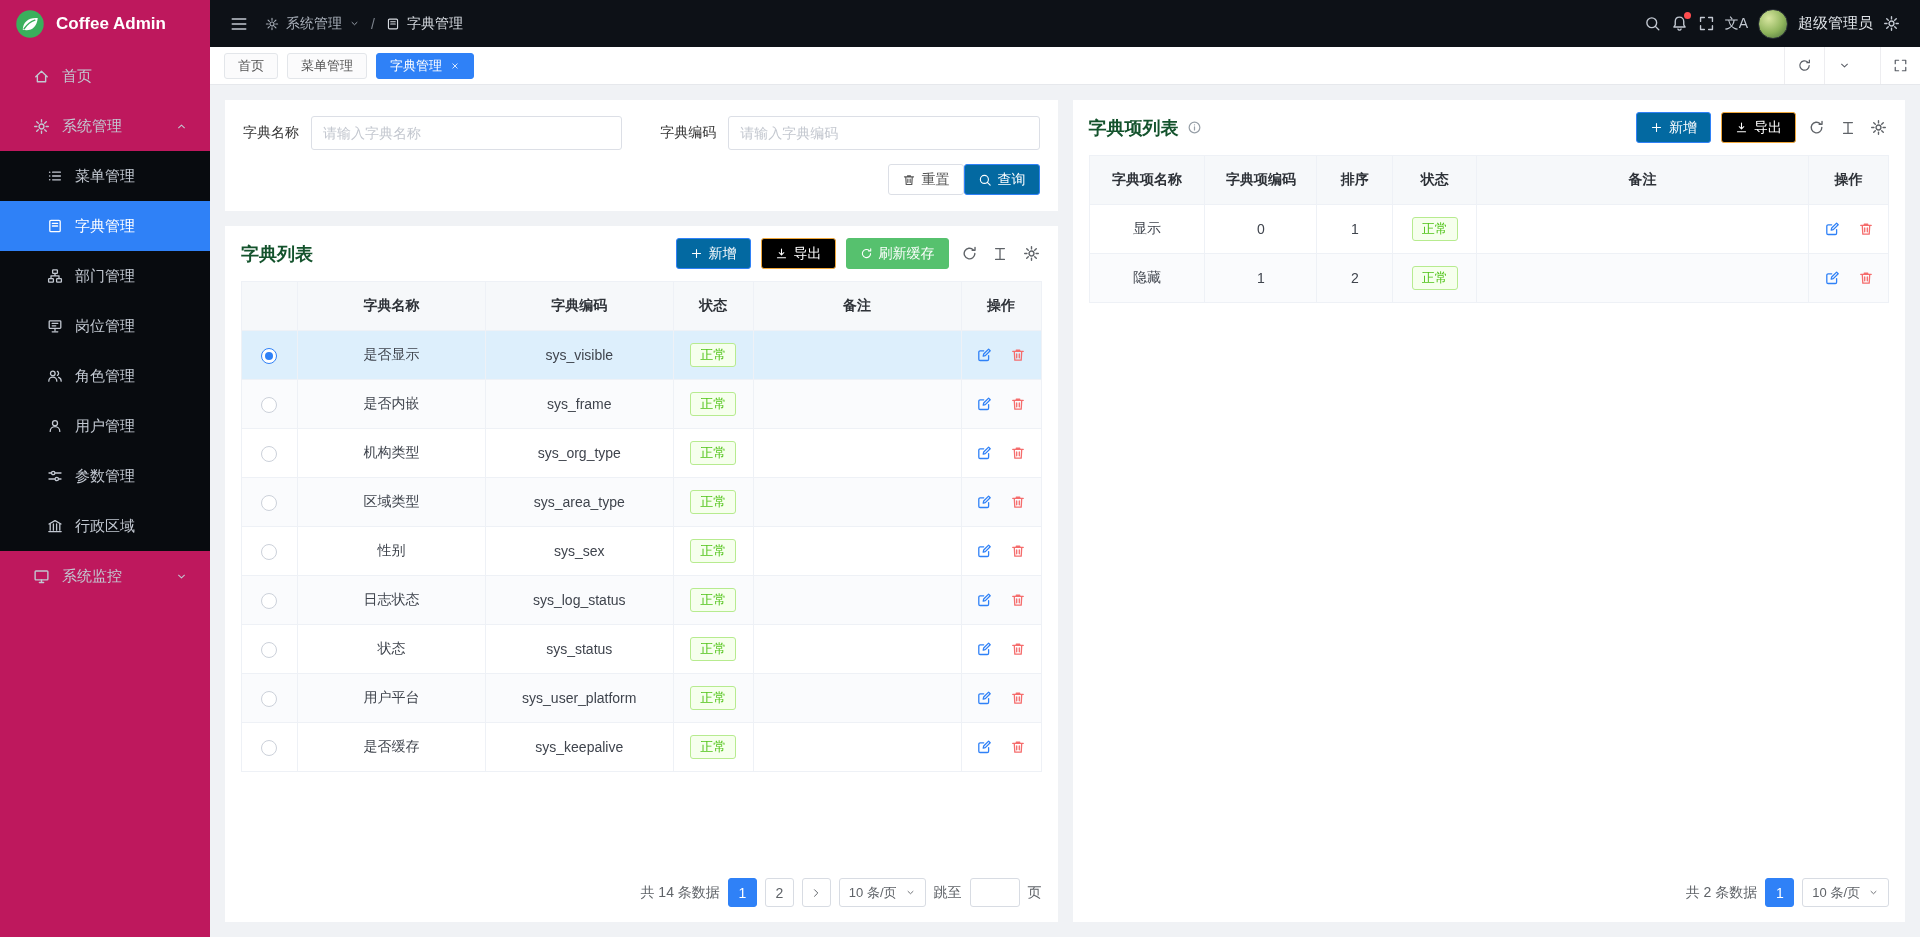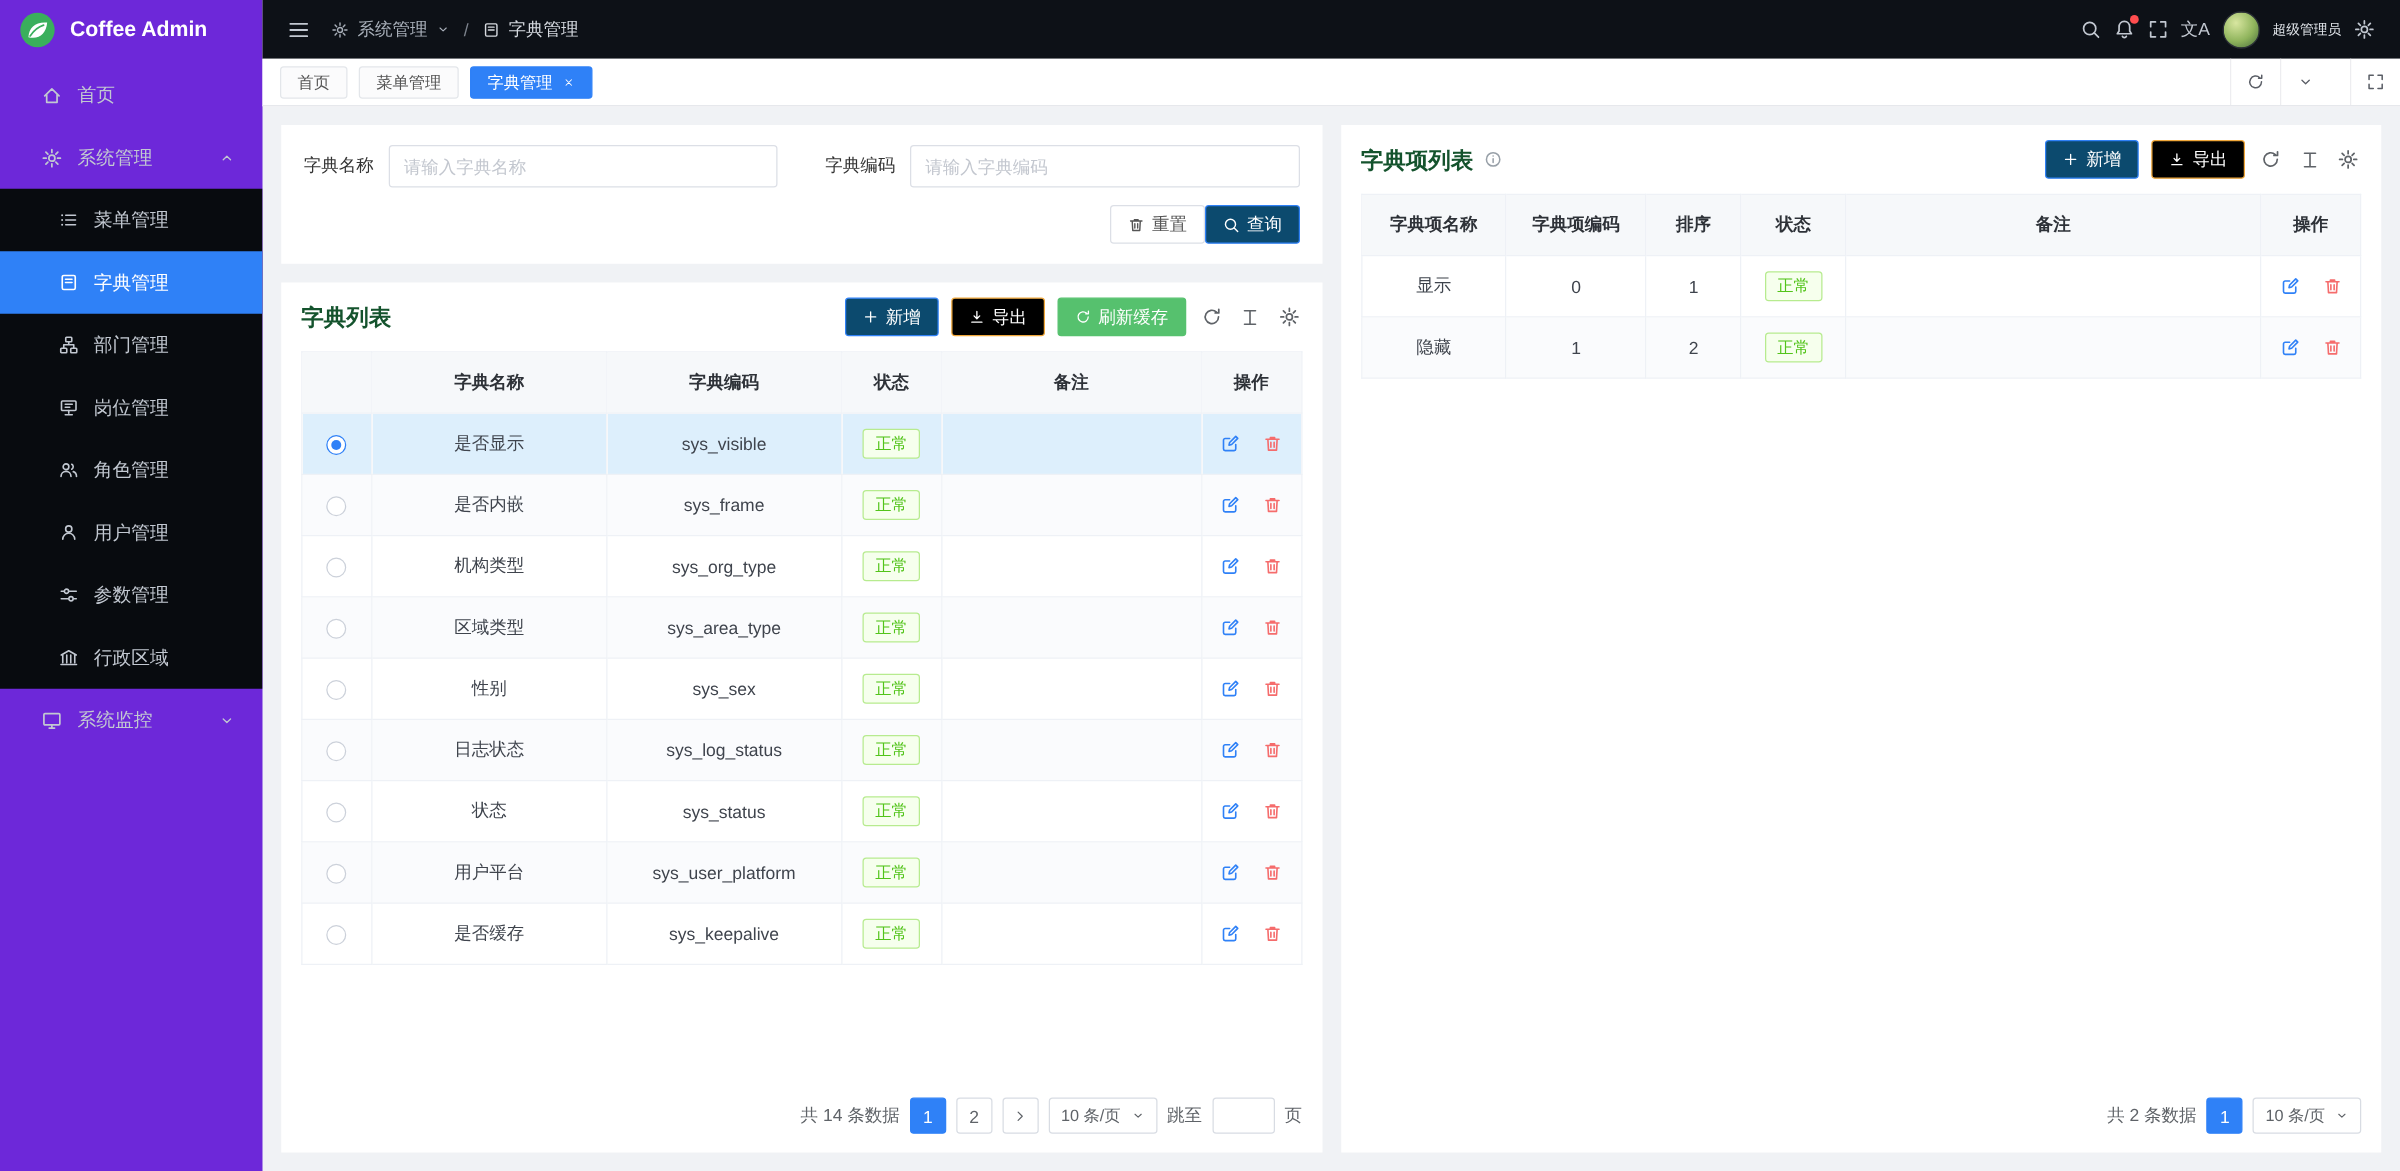--- a/index.html
+++ b/index.html
@@ -2,21 +2,21 @@
 <html><head>
 <meta charset="utf-8">
 <style>
   *{margin:0;padding:0;box-sizing:border-box}
   html,body{width:1920px;height:937px}
   body{overflow:hidden;font-family:"Liberation Sans","DejaVu Sans",sans-serif;font-size:14px;color:#333;background:#f0f2f5}
   .app{display:flex;width:100%;height:100%}
   .si{fill:none;stroke:currentColor;stroke-width:1.3;stroke-linecap:round;stroke-linejoin:round;display:block}
 
   
-  .sidebar{width:210px;flex:0 0 210px;background:#6d28d9;display:flex;flex-direction:column;overflow:hidden}
+  .sidebar{width:210px;flex:0 0 210px;background:#be185d;display:flex;flex-direction:column;overflow:hidden}
   .logo{height:47px;display:flex;align-items:center;gap:11px;padding:0 15px;cursor:pointer;flex:0 0 47px}
   .logo-text{color:#fff;font-size:17px;font-weight:bold;white-space:nowrap}
   .nav{flex:1;padding-top:4px}
   .nav-item{height:50px;display:flex;align-items:center;gap:12px;padding:0 22px 0 33px;color:#c2c8d1;font-size:15px;cursor:pointer;white-space:nowrap}
   .nav-item svg{flex:0 0 auto}
   .nav-item .chev{margin-left:auto}
   .submenu{background:#080b0f}
   .submenu .nav-item{padding-left:47px}
   .nav-item.active{background:#2f81f7;color:#fff}
 
@@ -26,21 +26,21 @@
   .tb-btn{display:flex;align-items:center;cursor:pointer}
   .breadcrumb{display:flex;align-items:center;gap:11px;font-size:14px;color:#a9b0ba}
   .crumb{display:flex;align-items:center;gap:7px;cursor:pointer}
   .crumb.current{color:#d6dae0}
   .crumb-sep{color:#7d848e}
   .tb-right{margin-left:auto;display:flex;align-items:center;gap:10px}
   .bell-wrap{position:relative;display:flex}
   .bell-dot{position:absolute;top:-3px;right:-3px;width:7px;height:7px;border-radius:50%;background:#ff4d4f}
   .lang{font-size:14px;cursor:pointer;white-space:nowrap}
   .avatar{width:30px;height:30px;border-radius:50%;display:inline-block;cursor:pointer;background:radial-gradient(circle at 35% 30%,#d8e6a0,#8fb45c 55%,#44693a);border:1px solid #2a2f36}
-  .user-name{color:#e0e4e9;font-size:11px;cursor:pointer;white-space:nowrap}
+  .user-name{color:#e0e4e9;font-size:15px;cursor:pointer;white-space:nowrap}
 
   
   .tabbar{height:38px;flex:0 0 38px;background:#fff;display:flex;align-items:center;gap:9px;padding-left:14px;border-bottom:1px solid #e6e8ec}
   .tab{height:26px;padding:0 13px;display:inline-flex;align-items:center;gap:8px;background:#fbfbfc;border:1px solid #e3e6ea;border-radius:3px;font-size:13px;color:#555;cursor:pointer;white-space:nowrap}
   .tab.active{background:#2f81f7;border-color:#2f81f7;color:#fff}
   .tabbar-right{margin-left:auto;display:flex;align-items:stretch;height:100%}
   .tb-tool{width:40px;display:flex;align-items:center;justify-content:center;border-left:1px solid #ededf0;color:#5a5e66;cursor:pointer}
   .tb-tool.corner{margin-left:16px}
 
   
@@ -50,21 +50,21 @@
   .card{background:#fff;border-radius:0}
 
   .search-card{padding:16px 18px;flex:0 0 auto}
   .form-row{display:flex;gap:38px}
   .form-group{flex:1;display:flex;align-items:center;gap:12px;min-width:0}
   .form-label{white-space:nowrap;color:#333;font-size:14px}
   .input{flex:1;min-width:0;height:34px;border:1px solid #dcdfe6;border-radius:3px;padding:0 11px;font-size:14px;color:#333;outline:none;background:#fff;font-family:inherit}
   .input::placeholder{color:#c3c7cf}
   .btn-row{display:flex;justify-content:flex-end;margin-top:14px}
   .btn{height:31px;padding:0 13px;display:inline-flex;align-items:center;gap:6px;border:1px solid #dcdfe6;background:#fff;border-radius:3px;font-size:14px;color:#555;cursor:pointer;font-family:inherit;white-space:nowrap}
-  .btn-primary{background:#0c4a6e;border-color:#2f81f7;color:#fff}
+  .btn-primary{background:#0369a1;border-color:#2f81f7;color:#fff}
   .btn-warning{background:#000000;border-color:#f0a73a;color:#fff}
   .btn-success{background:#56c16e;border-color:#56c16e;color:#fff}
 
   .table-card{flex:1;display:flex;flex-direction:column;padding:0 16px;min-height:0}
   .card-head{display:flex;align-items:center;gap:8px;padding:12px 0;flex:0 0 auto}
   .card-title{font-size:18px;font-weight:bold;color:#14532d;white-space:nowrap}
   .info-i{color:#98a0a8}
   .card-tools{margin-left:auto;display:flex;align-items:center;gap:10px}
   .tool-icon{color:#5f6368;display:flex;align-items:center;justify-content:center;width:21px;cursor:pointer}
 

